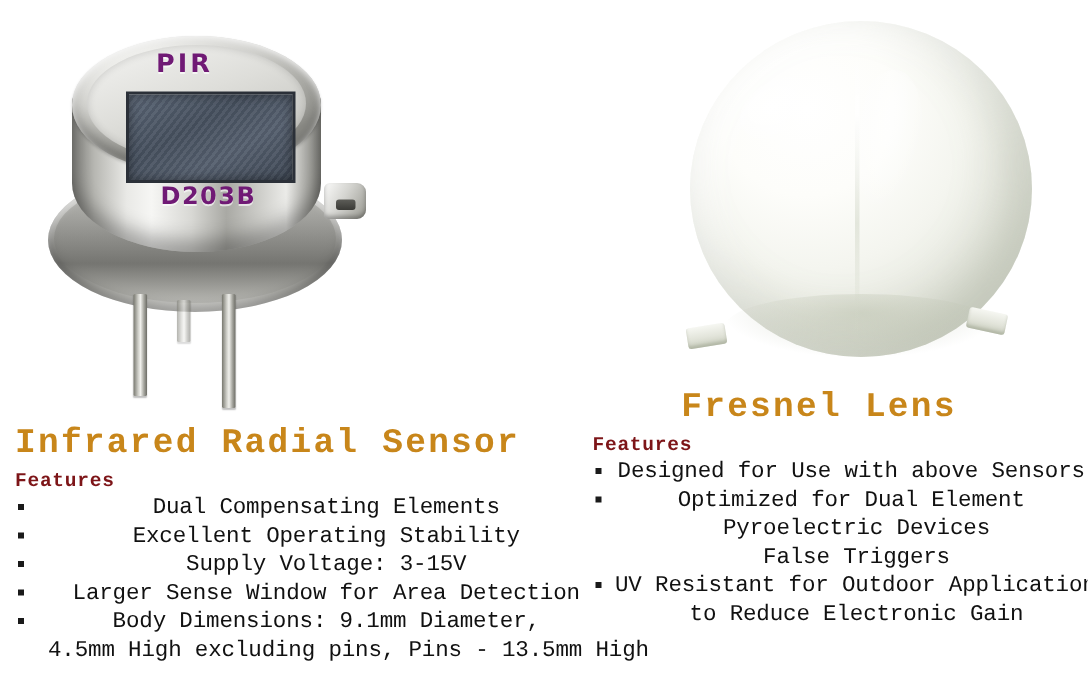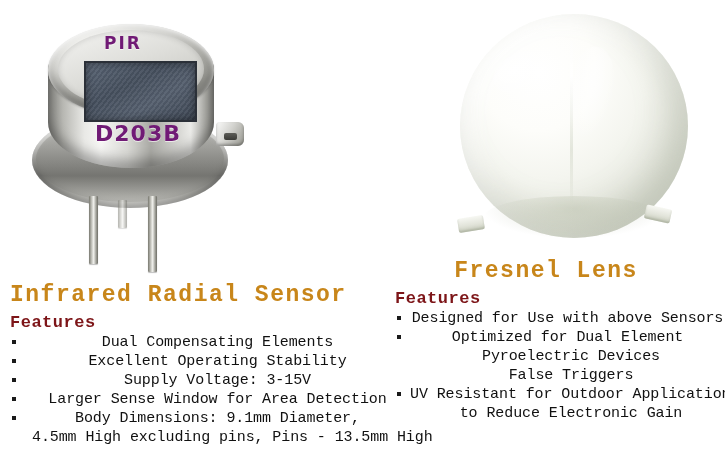--- a/index.html
+++ b/index.html
@@ -59,21 +59,21 @@
     box-shadow:inset 0 0 8px rgba(0,0,0,.45);
   }
 
   
   .sensor-mark{
     position:absolute;color:#701a75;font-weight:bold;letter-spacing:2px;
     font-family:"DejaVu Sans","Liberation Sans",sans-serif;
     text-shadow:0 1px 0 rgba(255,255,255,.62);
   }
   .mark-pir{left:104px;top:33px;font-size:17px;}
-  .mark-part{left:95px;top:121px;font-size:22px;letter-spacing:1px;}
+  .mark-part{left:107px;top:121px;font-size:16px;letter-spacing:1px;}
 
   
   .sensor-tab{
     position:absolute;left:216px;top:122px;width:28px;height:24px;border-radius:4px 6px 6px 3px;
     background:linear-gradient(120deg,#fbfbfa 0%,#d4d4d0 45%,#97978f 100%);
     box-shadow:inset 0 -2px 3px rgba(0,0,0,.3);
   }
   .sensor-tab-slot{
     position:absolute;left:224px;top:133px;width:13px;height:7px;border-radius:2px;
     background:linear-gradient(180deg,#5d5d58,#3a3a36);
@@ -129,21 +129,21 @@
   .col-right{left:395px;top:258px;width:330px;}
 
   .product-title{
     color:#c8861a;font-weight:bold;font-size:23px;letter-spacing:1.5px;
     font-family:"Liberation Mono","DejaVu Sans Mono",monospace;
     margin:0 0 5px 0;white-space:nowrap;
   }
   .title-center{text-align:center;padding-right:28px;}
 
   .features-heading{
-    color:#7d1518;font-weight:bold;font-size:17px;letter-spacing:.5px;
+    color:#7d1518;font-weight:bold;font-size:13px;letter-spacing:.5px;
     margin:4px 0 1px 0;
   }
 
   ul.feature-list{list-style:none;margin:0;padding:0;text-align:center;}
   ul.feature-list li{
     position:relative;color:#111111;font-size:15px;line-height:19px;
     padding-left:15px;white-space:nowrap;letter-spacing:-.1px;
   }
   ul.feature-list li::before{
     content:"";position:absolute;left:2px;top:7px;width:4px;height:4px;background:#1a1a1a;

